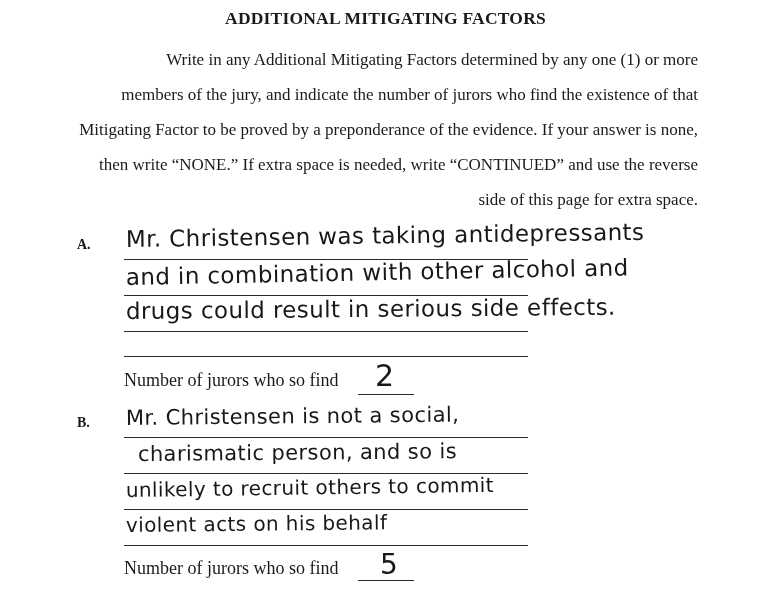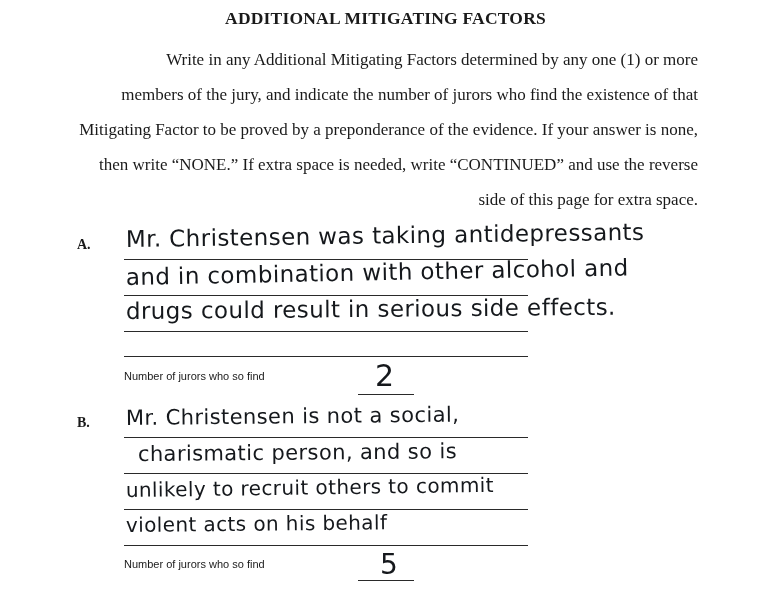--- a/index.html
+++ b/index.html
@@ -62,22 +62,22 @@
   }
   .answer-line {
     position: absolute;
     font-size: 23px;
     line-height: 1;
     white-space: nowrap;
     transform-origin: left bottom;
   }
   .jurors-label {
     position: absolute;
-    font-size: 11px;
-    font-family: Liberation Sans, sans-serif;
+    font-size: 18px;
+    font-family: Liberation Serif, serif;
   }
   .jurors-count {
     position: absolute;
     font-size: 30px;
     font-family: "DejaVu Sans", sans-serif;
     color: #15181c;
   }
   .count-rule {
     position: absolute;
     border-bottom: 1.4px solid #2a2a2a;

